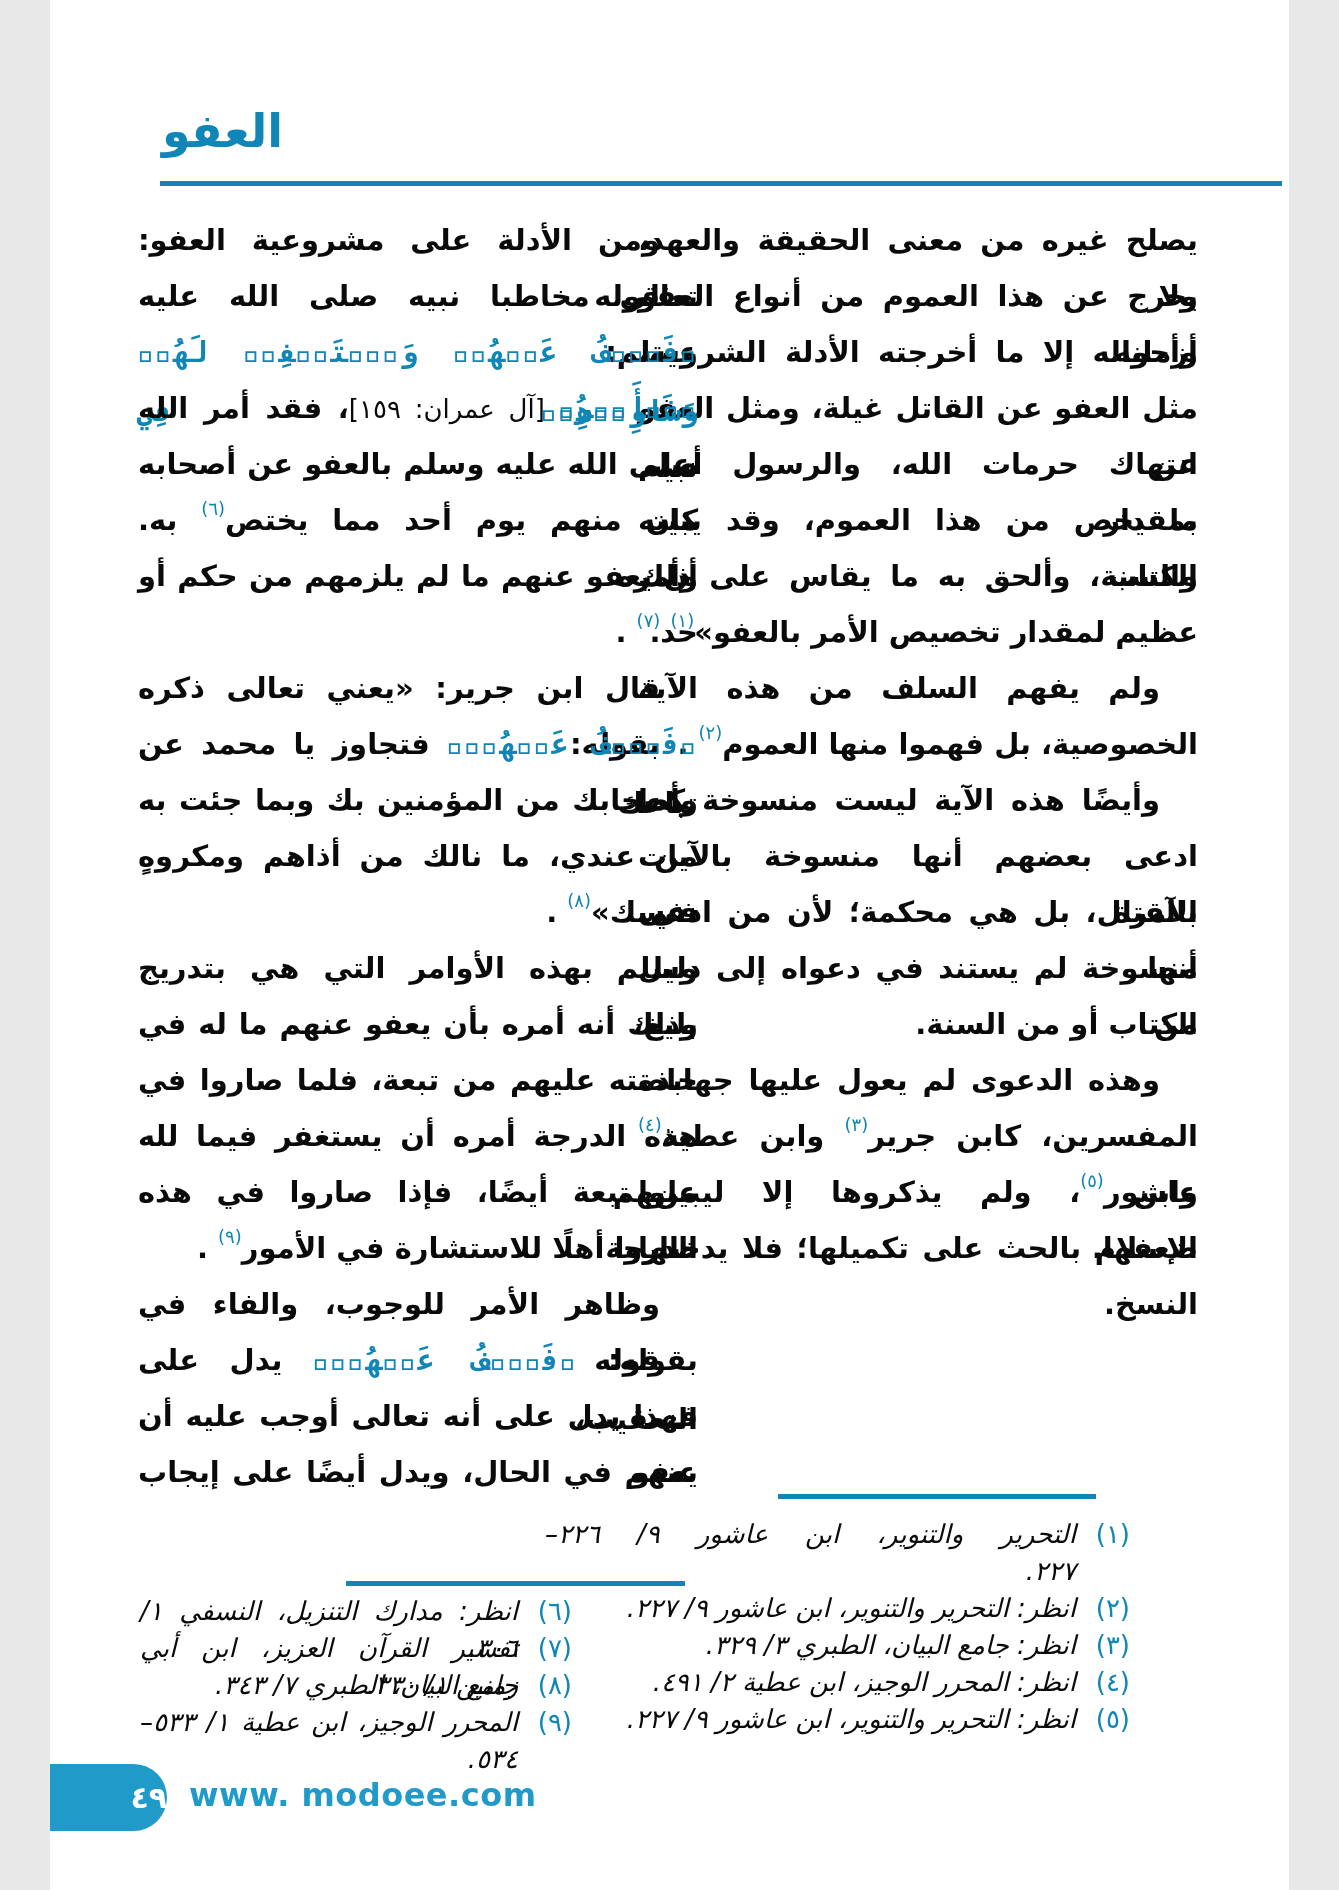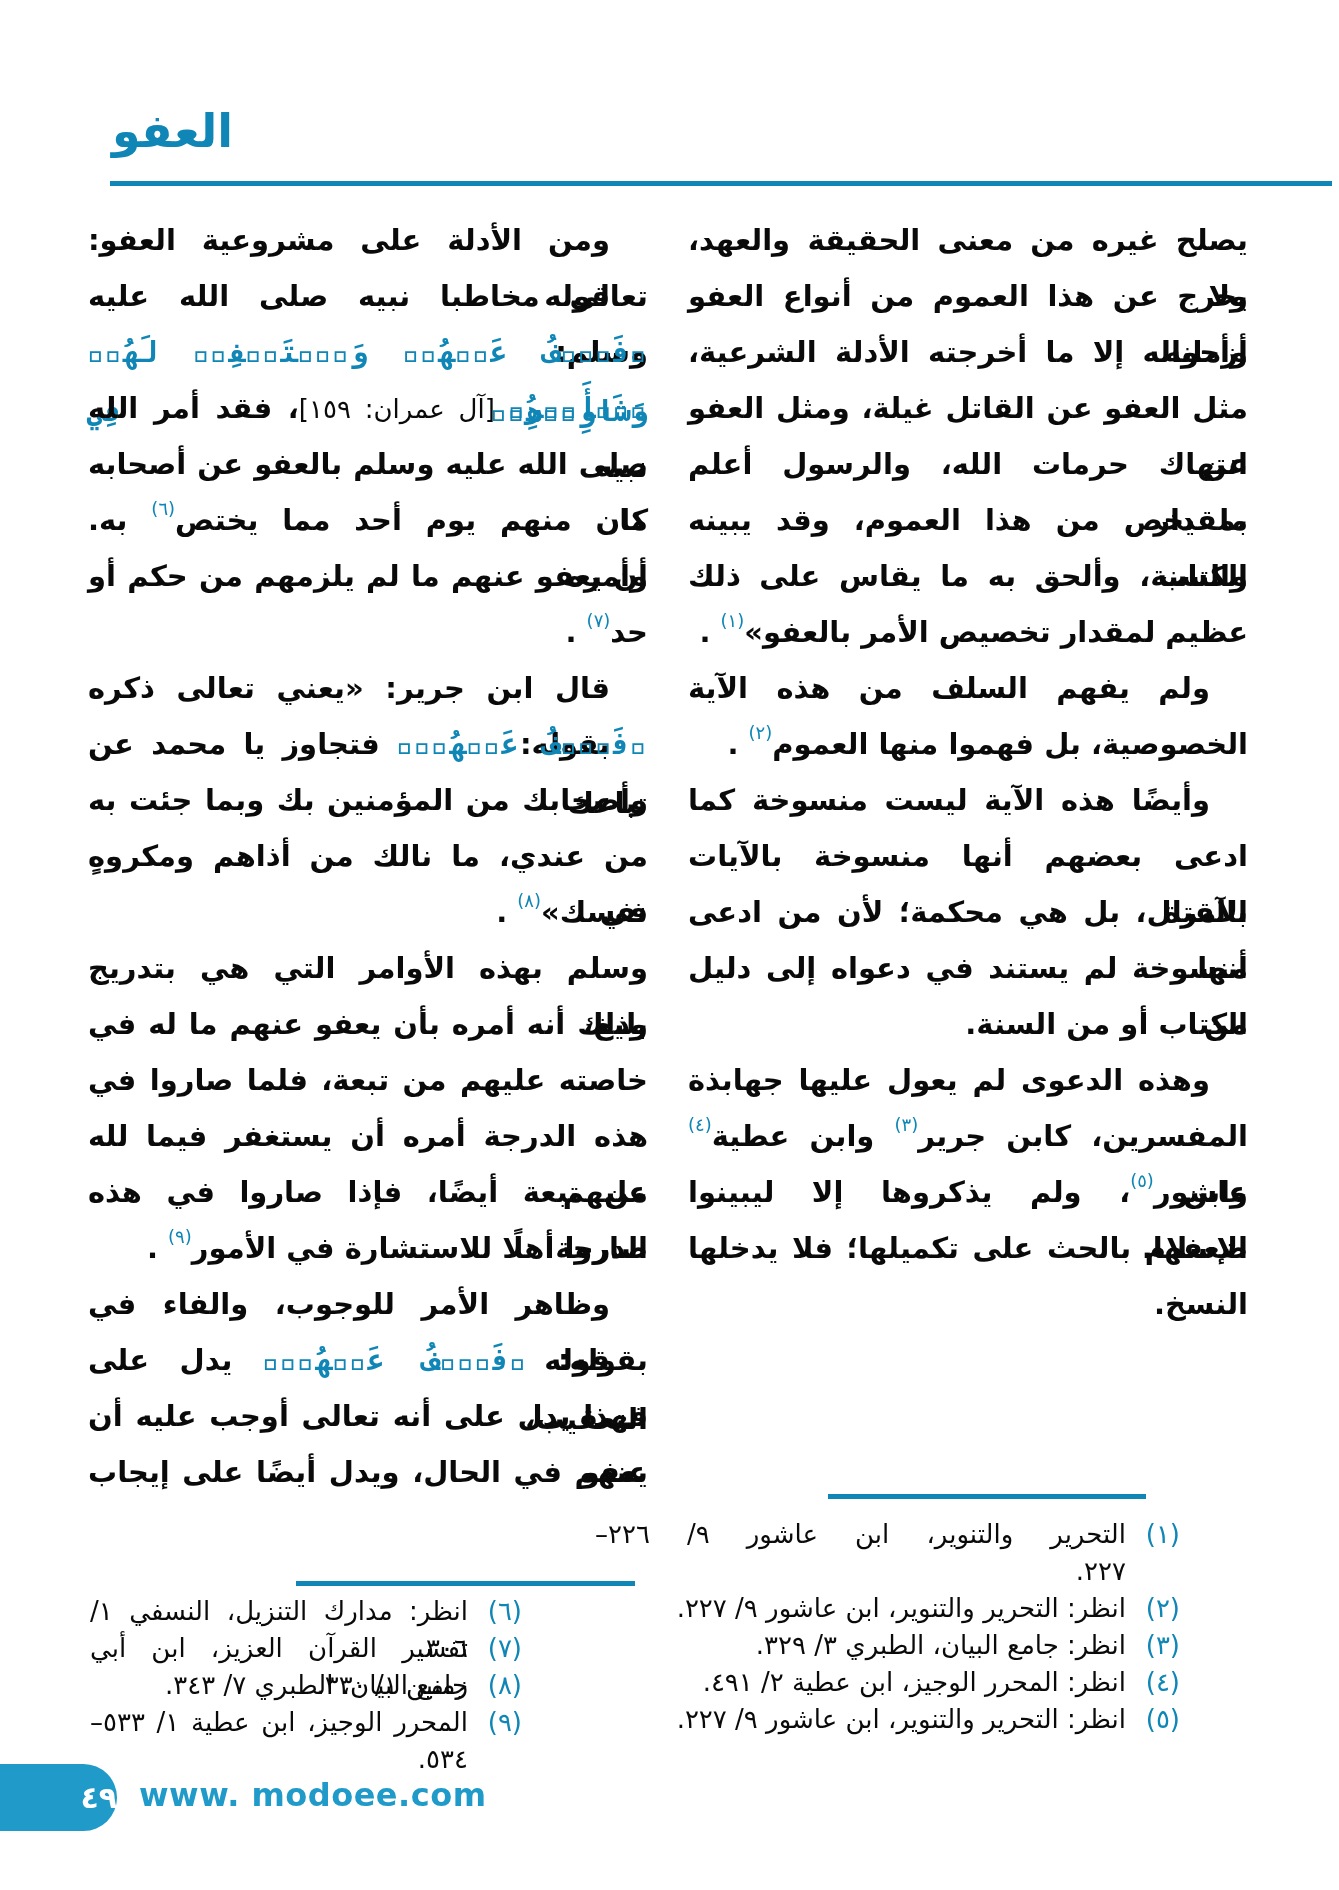--- a/index.html
+++ b/index.html
@@ -2,21 +2,21 @@
 <html lang="ar" style="--accent: #0f86b6; --accent-light: #1f9ac9; --ink: #0a0a0a;"><head>
 <meta charset="utf-8">
 <style>
   :root{
     --accent:#0f86b6;
     --accent-light:#1f9ac9;
     --ink:#0a0a0a;
   }
   html,body{margin:0;padding:0;background:#e8e8e8;}
   #page{
-    position:relative;width:1339px;height:1890px;background:#ffffff;
+    position:relative;width:1239px;height:1890px;background:#ffffff;
     margin:0 auto;overflow:hidden;
     font-family:"DejaVu Sans","Liberation Sans",sans-serif;
     color:var(--ink);
   }
   
   .title{
     position:absolute;left:112px;top:104px;
     font-size:46px;font-weight:bold;color:var(--accent);
     direction:rtl;
   }
@@ -48,21 +48,21 @@
   .fnrule-left{top:1581px;left:296px;width:339px;}
   
   .fnblock{position:absolute;direction:rtl;}
   .fnblock-right{top:1516px;right:159px;width:585px;}
   .fnblock-left{top:1593px;left:90px;width:432px;}
   .fn{display:flex;direction:rtl;}
   .fnm{
     flex:none;width:54px;color:var(--accent);font-size:26px;
     line-height:37px;text-align:right;
   }
-  .fnt{flex:1;min-width:0;}
+  .fnt{flex:1;min-width:0;font-style:italic;}
   .fnl{
     font-size:26px;line-height:37px;height:37px;
     text-align:justify;text-align-last:right;white-space:normal;
   }
   .fnl.just{text-align-last:justify;}
   
   .badge{
     position:absolute;left:0;top:1764px;width:117px;height:67px;
     background:var(--accent-light);border-radius:0 34px 34px 0;
     color:#ffffff;font-size:30px;font-weight:bold;

